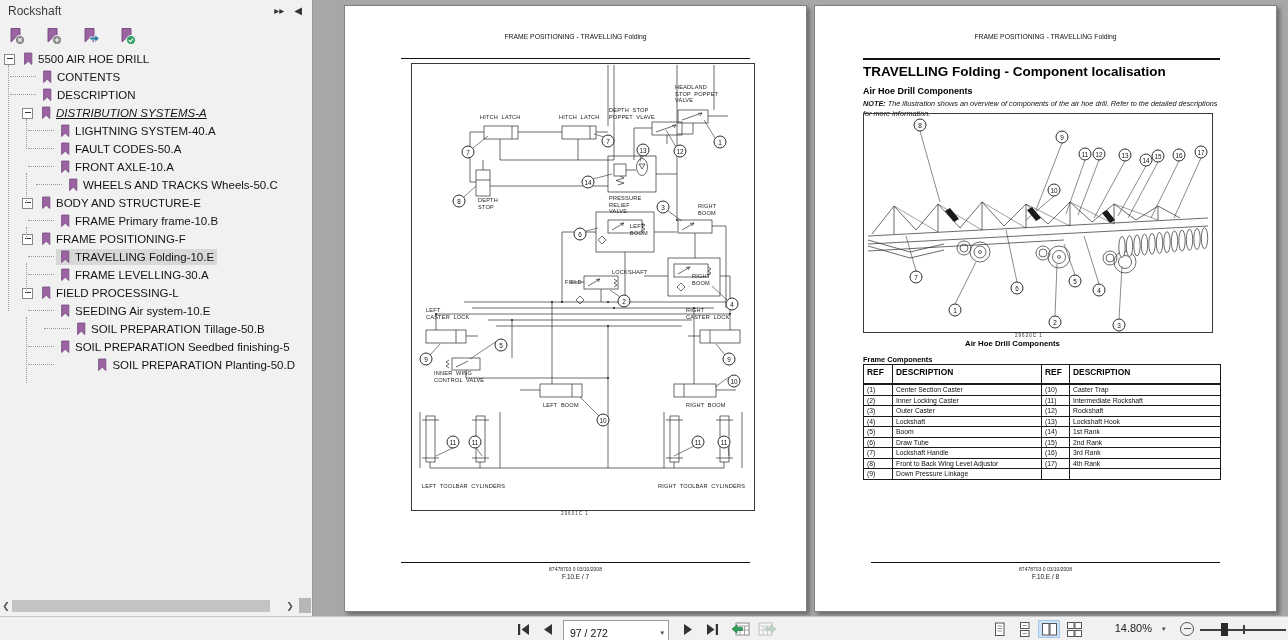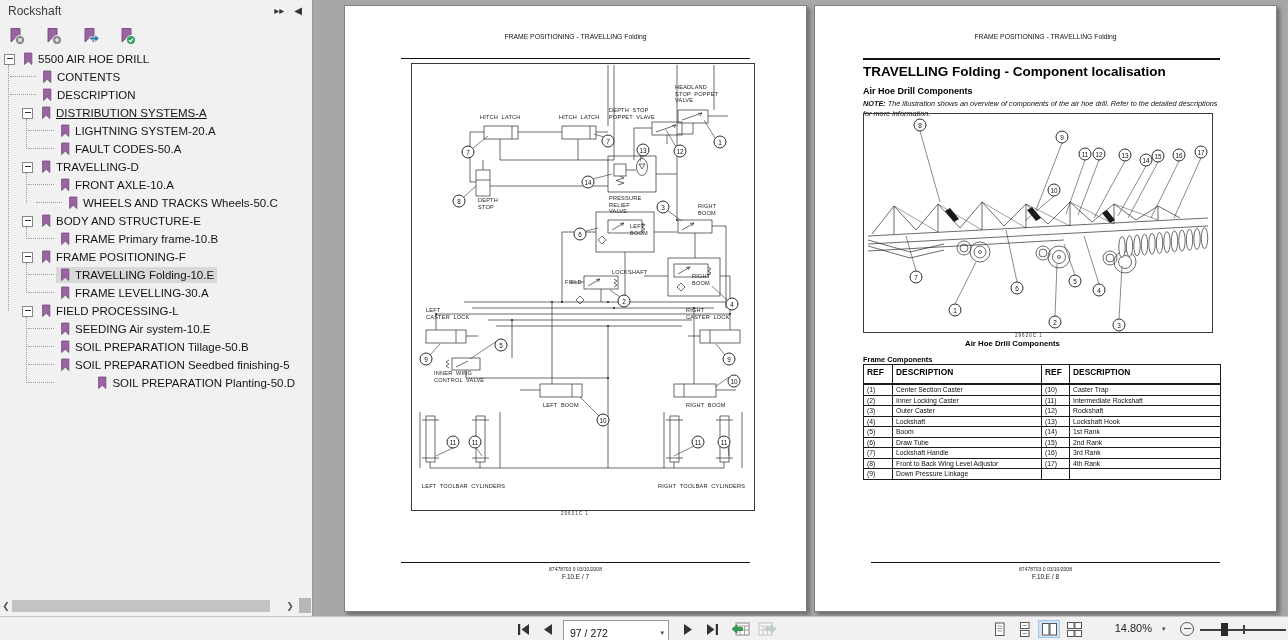--- a/index.html
+++ b/index.html
@@ -11,21 +11,21 @@
   .sb-header{position:absolute;left:0;top:0;right:0;height:22px;display:flex;align-items:center;padding-left:8px;font-size:12px;color:#3c3c3c;}
   .sb-controls{position:absolute;right:10px;top:3px;display:flex;gap:10px;color:#333;}
   .sb-controls span{font-size:10px;line-height:16px;}
   .sb-toolbar{position:absolute;left:6px;top:26px;display:flex;gap:17px;}
   .sb-toolbar .tbico{width:20px;height:20px;display:flex;align-items:center;justify-content:center;}
   .tree{position:absolute;left:0;top:50px;right:14px;bottom:18px;overflow:hidden;}
   .trow{display:flex;align-items:center;height:18px;font-size:11.5px;color:#141414;white-space:nowrap;box-sizing:border-box;}
   .bwrap{display:flex;align-items:center;padding:1px 3px;}
   .bwrap.sel{background:#d8d8d8;}
   .bicon{display:flex;margin-right:4px;flex:none;}
-  .blabel.und{text-decoration:underline;}
+  .blabel.und{text-decoration:underline;font-style:italic;}
   .expbox{width:9px;height:9px;border:1px solid #878787;background:#fff;position:relative;flex:none;}
   .expbox::after{content:"";position:absolute;left:1.5px;right:1.5px;top:3.5px;height:1px;background:#333;}
   .expgap{width:4px;flex:none;}
   .stub{border-top:1px dotted #9a9a9a;height:1px;flex:none;margin-right:2px;}
   .vdot{position:absolute;width:1px;border-left:1px dotted #9a9a9a;}
   .hscroll{position:absolute;left:0;bottom:3px;height:15px;width:300px;background:#f1f1f1;}
   .hs-arrow{position:absolute;top:0;width:12px;height:15px;display:flex;align-items:center;justify-content:center;font-size:9px;color:#555;}
   .hs-thumb{position:absolute;left:12px;top:1.5px;height:12px;width:258px;background:#c3c3c3;}
   .sb-corner{position:absolute;right:1px;bottom:3px;width:12px;height:15px;background:#b7b7b7;}
 
@@ -167,149 +167,137 @@
           </span>
         </div>
         <div class="trow" style="padding-left: 28px;">
           <span class="stub" style="width: 26px;"></span>
           <span class="bwrap">
             <span class="bicon">
               <svg width="12" height="14" viewBox="0 0 14 16">
                 <path d="M3,1 h8.5 v13.5 l-4.2,-3.9 -4.3,3.9 z" fill="#9c63a3" stroke="#70477a" stroke-width="0.9"></path>
               </svg>
             </span>
-            <span class="blabel">LIGHTNING SYSTEM-20.A</span>
+            <span class="blabel">LIGHTNING SYSTEM-40.A</span>
           </span>
         </div>
         <div class="trow" style="padding-left: 28px;">
           <span class="stub" style="width: 26px;"></span>
           <span class="bwrap">
             <span class="bicon">
               <svg width="12" height="14" viewBox="0 0 14 16">
                 <path d="M3,1 h8.5 v13.5 l-4.2,-3.9 -4.3,3.9 z" fill="#9c63a3" stroke="#70477a" stroke-width="0.9"></path>
               </svg>
             </span>
             <span class="blabel">FAULT CODES-50.A</span>
+          </span>
+        </div>
+        <div class="trow" style="padding-left: 28px;">
+          <span class="stub" style="width: 26px;"></span>
+          <span class="bwrap">
+            <span class="bicon">
+              <svg width="12" height="14" viewBox="0 0 14 16">
+                <path d="M3,1 h8.5 v13.5 l-4.2,-3.9 -4.3,3.9 z" fill="#9c63a3" stroke="#70477a" stroke-width="0.9"></path>
+              </svg>
+            </span>
+            <span class="blabel">FRONT AXLE-10.A</span>
+          </span>
+        </div>
+        <div class="trow" style="padding-left: 36px;">
+          <span class="stub" style="width: 26px;"></span>
+          <span class="bwrap">
+            <span class="bicon">
+              <svg width="12" height="14" viewBox="0 0 14 16">
+                <path d="M3,1 h8.5 v13.5 l-4.2,-3.9 -4.3,3.9 z" fill="#9c63a3" stroke="#70477a" stroke-width="0.9"></path>
+              </svg>
+            </span>
+            <span class="blabel">WHEELS AND TRACKS Wheels-50.C</span>
           </span>
         </div>
         <div class="trow" style="padding-left: 22px;">
           <span class="expbox"></span>
           <span class="expgap"></span>
           <span class="bwrap">
             <span class="bicon">
               <svg width="12" height="14" viewBox="0 0 14 16">
                 <path d="M3,1 h8.5 v13.5 l-4.2,-3.9 -4.3,3.9 z" fill="#9c63a3" stroke="#70477a" stroke-width="0.9"></path>
               </svg>
             </span>
-            <span class="blabel">TRAVELLING-D</span>
+            <span class="blabel">BODY AND STRUCTURE-E</span>
           </span>
         </div>
         <div class="trow" style="padding-left: 28px;">
           <span class="stub" style="width: 26px;"></span>
           <span class="bwrap">
             <span class="bicon">
               <svg width="12" height="14" viewBox="0 0 14 16">
                 <path d="M3,1 h8.5 v13.5 l-4.2,-3.9 -4.3,3.9 z" fill="#9c63a3" stroke="#70477a" stroke-width="0.9"></path>
               </svg>
             </span>
-            <span class="blabel">FRONT AXLE-10.A</span>
-          </span>
-        </div>
-        <div class="trow" style="padding-left: 36px;">
-          <span class="stub" style="width: 26px;"></span>
-          <span class="bwrap">
-            <span class="bicon">
-              <svg width="12" height="14" viewBox="0 0 14 16">
-                <path d="M3,1 h8.5 v13.5 l-4.2,-3.9 -4.3,3.9 z" fill="#9c63a3" stroke="#70477a" stroke-width="0.9"></path>
-              </svg>
-            </span>
-            <span class="blabel">WHEELS AND TRACKS Wheels-50.C</span>
+            <span class="blabel">FRAME Primary frame-10.B</span>
           </span>
         </div>
         <div class="trow" style="padding-left: 22px;">
           <span class="expbox"></span>
           <span class="expgap"></span>
           <span class="bwrap">
             <span class="bicon">
               <svg width="12" height="14" viewBox="0 0 14 16">
                 <path d="M3,1 h8.5 v13.5 l-4.2,-3.9 -4.3,3.9 z" fill="#9c63a3" stroke="#70477a" stroke-width="0.9"></path>
               </svg>
             </span>
-            <span class="blabel">BODY AND STRUCTURE-E</span>
+            <span class="blabel">FRAME POSITIONING-F</span>
           </span>
         </div>
         <div class="trow" style="padding-left: 28px;">
           <span class="stub" style="width: 26px;"></span>
-          <span class="bwrap">
-            <span class="bicon">
-              <svg width="12" height="14" viewBox="0 0 14 16">
-                <path d="M3,1 h8.5 v13.5 l-4.2,-3.9 -4.3,3.9 z" fill="#9c63a3" stroke="#70477a" stroke-width="0.9"></path>
-              </svg>
-            </span>
-            <span class="blabel">FRAME Primary frame-10.B</span>
+          <span class="bwrap sel">
+            <span class="bicon">
+              <svg width="12" height="14" viewBox="0 0 14 16">
+                <path d="M3,1 h8.5 v13.5 l-4.2,-3.9 -4.3,3.9 z" fill="#9c63a3" stroke="#70477a" stroke-width="0.9"></path>
+              </svg>
+            </span>
+            <span class="blabel">TRAVELLING Folding-10.E</span>
+          </span>
+        </div>
+        <div class="trow" style="padding-left: 28px;">
+          <span class="stub" style="width: 26px;"></span>
+          <span class="bwrap">
+            <span class="bicon">
+              <svg width="12" height="14" viewBox="0 0 14 16">
+                <path d="M3,1 h8.5 v13.5 l-4.2,-3.9 -4.3,3.9 z" fill="#9c63a3" stroke="#70477a" stroke-width="0.9"></path>
+              </svg>
+            </span>
+            <span class="blabel">FRAME LEVELLING-30.A</span>
           </span>
         </div>
         <div class="trow" style="padding-left: 22px;">
           <span class="expbox"></span>
           <span class="expgap"></span>
           <span class="bwrap">
             <span class="bicon">
               <svg width="12" height="14" viewBox="0 0 14 16">
                 <path d="M3,1 h8.5 v13.5 l-4.2,-3.9 -4.3,3.9 z" fill="#9c63a3" stroke="#70477a" stroke-width="0.9"></path>
               </svg>
             </span>
-            <span class="blabel">FRAME POSITIONING-F</span>
+            <span class="blabel">FIELD PROCESSING-L</span>
           </span>
         </div>
         <div class="trow" style="padding-left: 28px;">
           <span class="stub" style="width: 26px;"></span>
-          <span class="bwrap sel">
-            <span class="bicon">
-              <svg width="12" height="14" viewBox="0 0 14 16">
-                <path d="M3,1 h8.5 v13.5 l-4.2,-3.9 -4.3,3.9 z" fill="#9c63a3" stroke="#70477a" stroke-width="0.9"></path>
-              </svg>
-            </span>
-            <span class="blabel">TRAVELLING Folding-10.E</span>
-          </span>
-        </div>
-        <div class="trow" style="padding-left: 28px;">
-          <span class="stub" style="width: 26px;"></span>
-          <span class="bwrap">
-            <span class="bicon">
-              <svg width="12" height="14" viewBox="0 0 14 16">
-                <path d="M3,1 h8.5 v13.5 l-4.2,-3.9 -4.3,3.9 z" fill="#9c63a3" stroke="#70477a" stroke-width="0.9"></path>
-              </svg>
-            </span>
-            <span class="blabel">FRAME LEVELLING-30.A</span>
-          </span>
-        </div>
-        <div class="trow" style="padding-left: 22px;">
-          <span class="expbox"></span>
-          <span class="expgap"></span>
-          <span class="bwrap">
-            <span class="bicon">
-              <svg width="12" height="14" viewBox="0 0 14 16">
-                <path d="M3,1 h8.5 v13.5 l-4.2,-3.9 -4.3,3.9 z" fill="#9c63a3" stroke="#70477a" stroke-width="0.9"></path>
-              </svg>
-            </span>
-            <span class="blabel">FIELD PROCESSING-L</span>
-          </span>
-        </div>
-        <div class="trow" style="padding-left: 28px;">
-          <span class="stub" style="width: 26px;"></span>
           <span class="bwrap">
             <span class="bicon">
               <svg width="12" height="14" viewBox="0 0 14 16">
                 <path d="M3,1 h8.5 v13.5 l-4.2,-3.9 -4.3,3.9 z" fill="#9c63a3" stroke="#70477a" stroke-width="0.9"></path>
               </svg>
             </span>
             <span class="blabel">SEEDING Air system-10.E</span>
           </span>
         </div>
-        <div class="trow" style="padding-left: 28px;">
+        <div class="trow" style="padding-left: 44px;">
           <span class="stub" style="width: 26px;"></span>
           <span class="bwrap">
             <span class="bicon">
               <svg width="12" height="14" viewBox="0 0 14 16">
                 <path d="M3,1 h8.5 v13.5 l-4.2,-3.9 -4.3,3.9 z" fill="#9c63a3" stroke="#70477a" stroke-width="0.9"></path>
               </svg>
             </span>
             <span class="blabel">SOIL PREPARATION Tillage-50.B</span>
           </span>
         </div>

